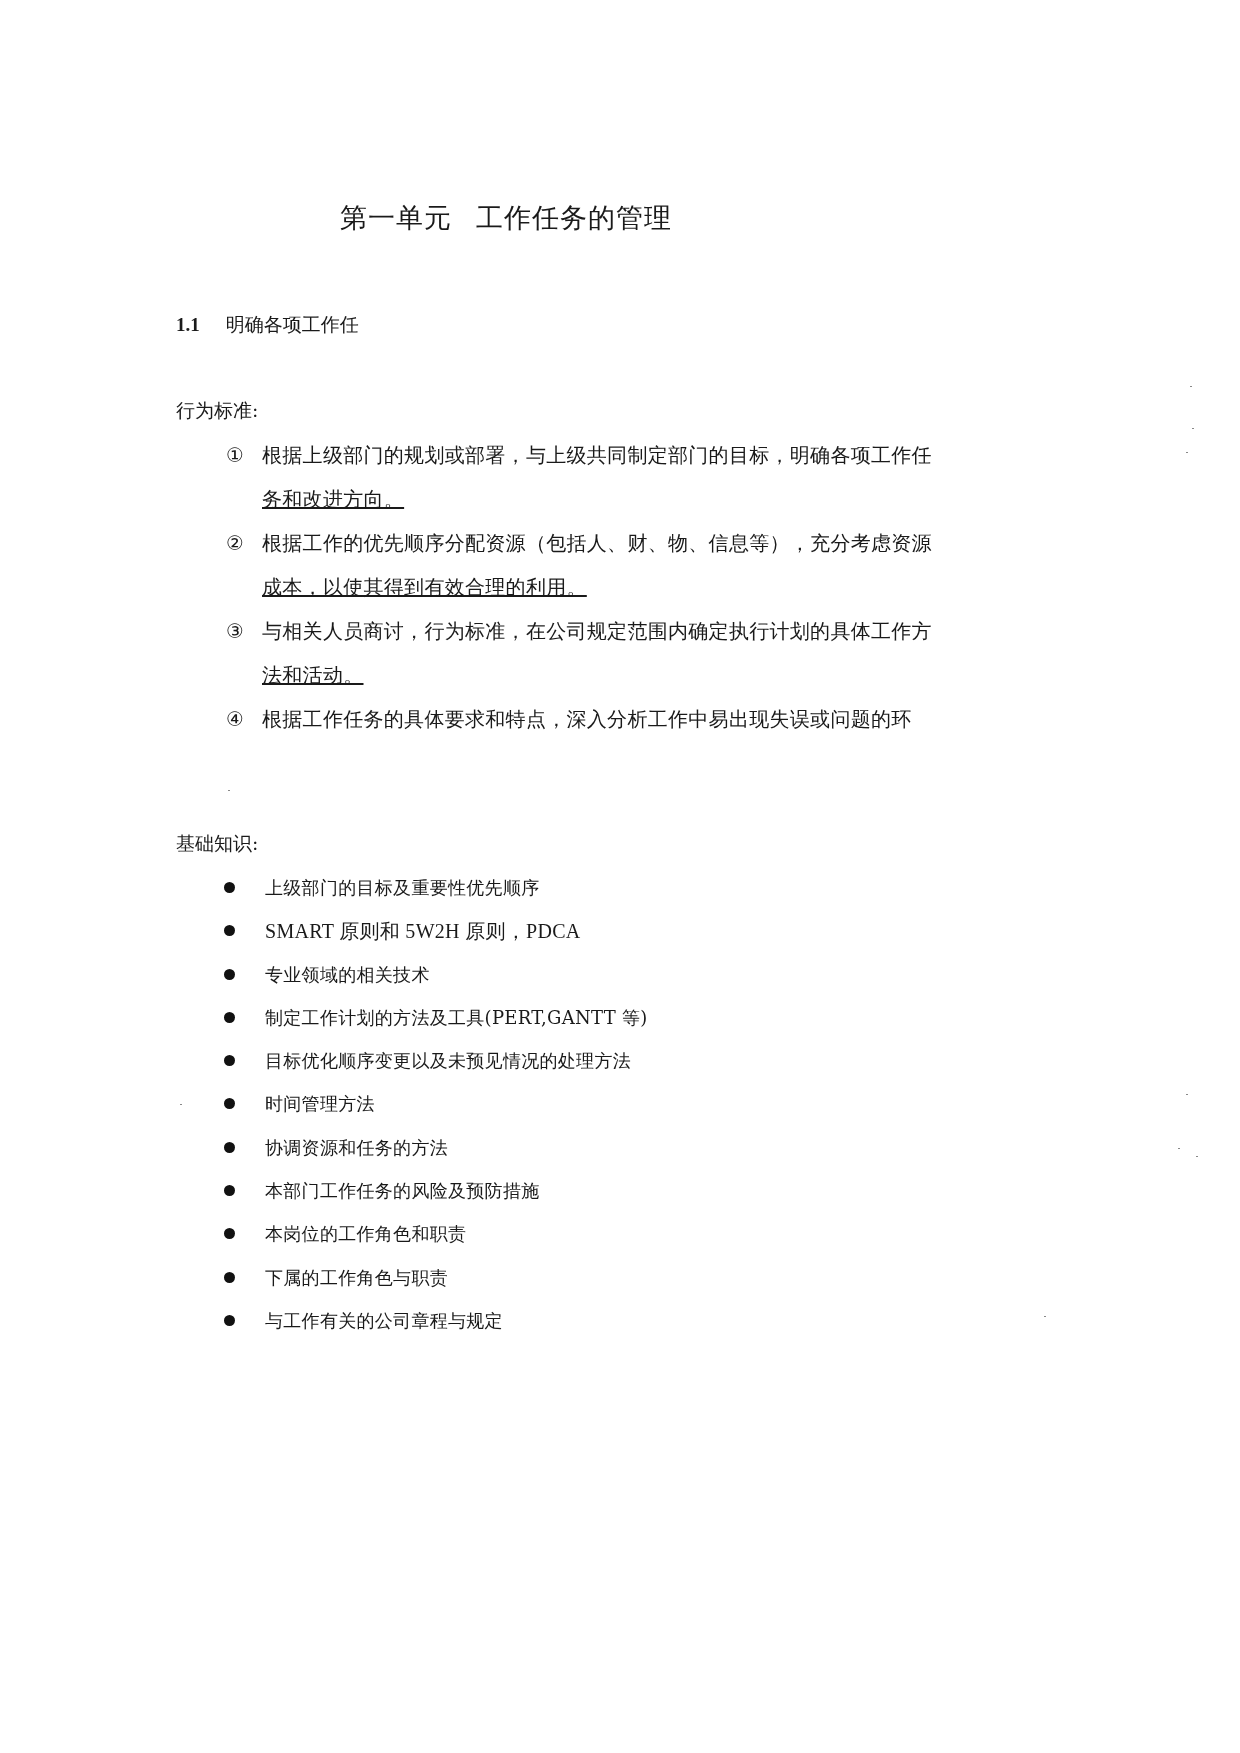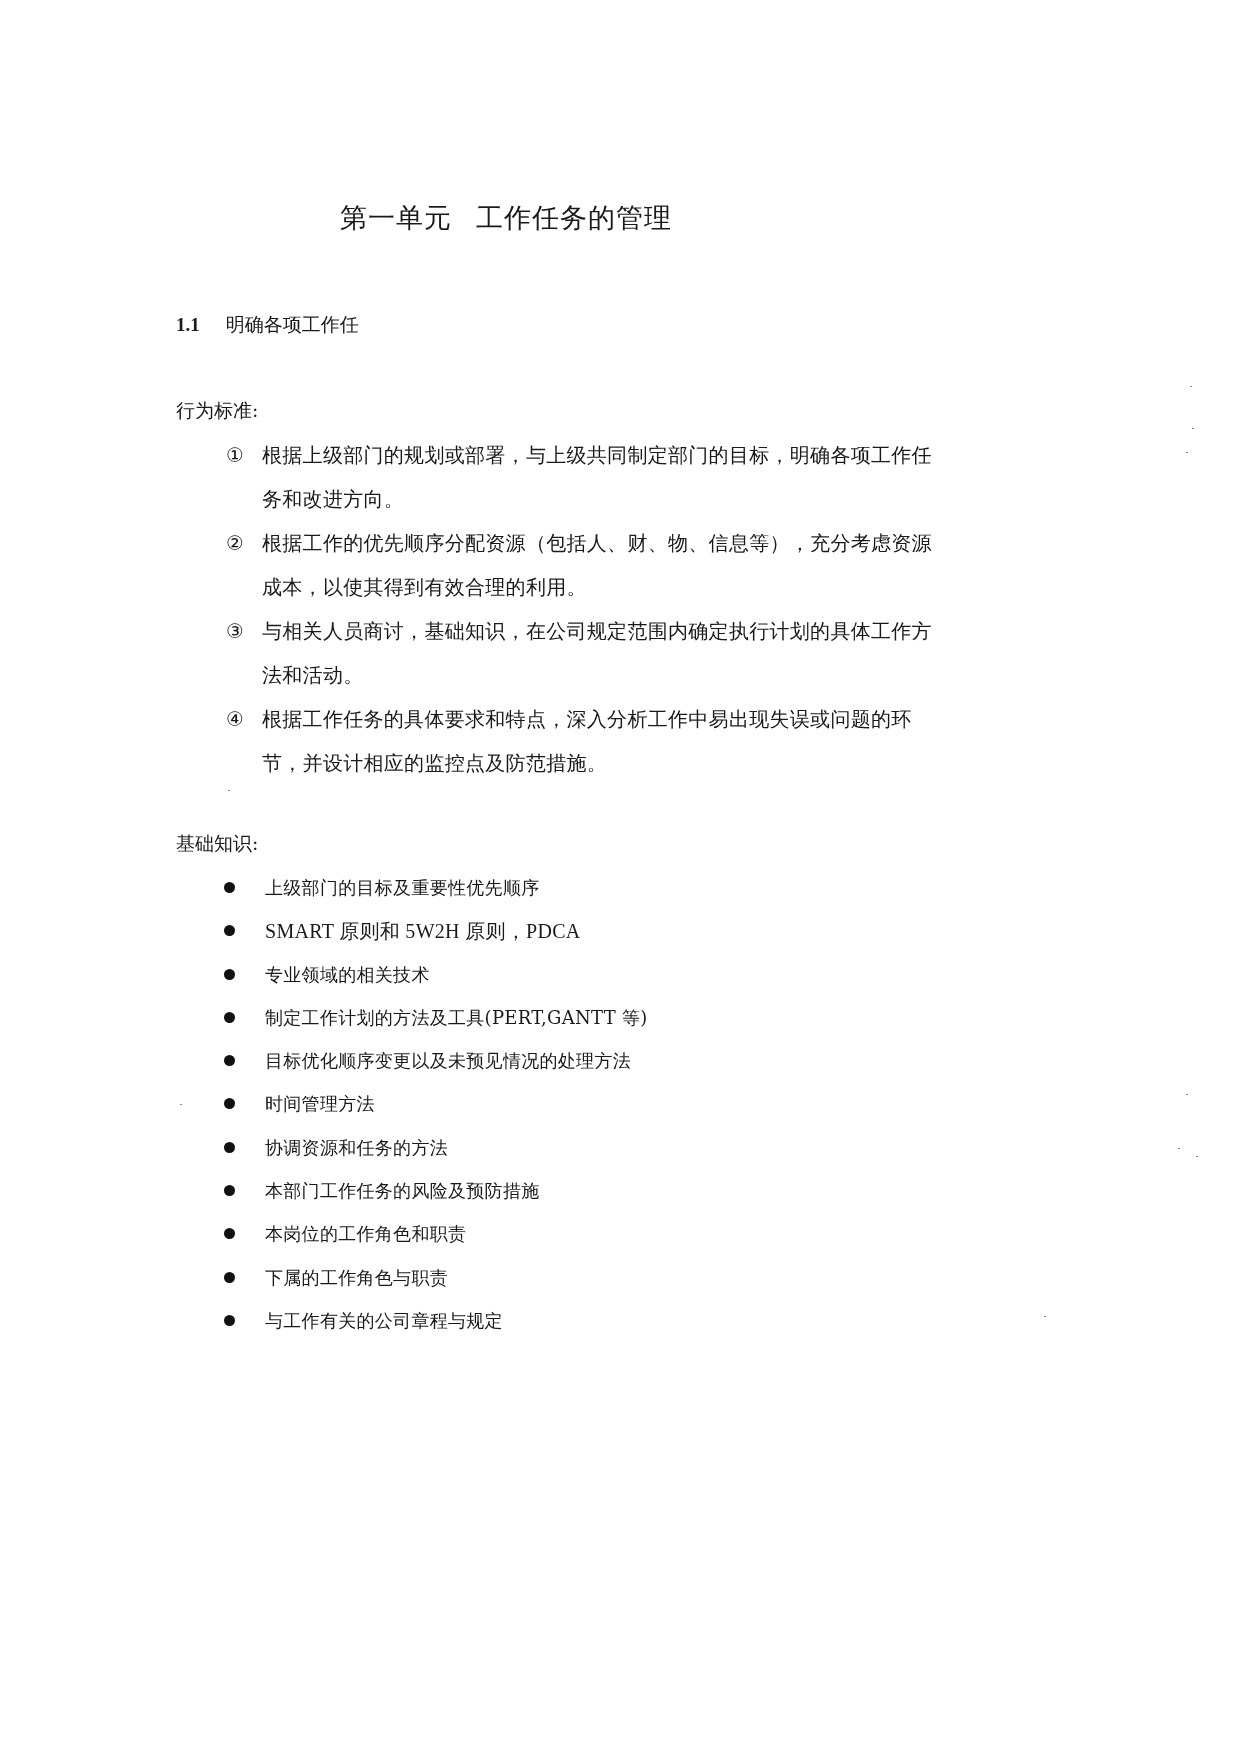--- a/index.html
+++ b/index.html
@@ -22,21 +22,21 @@
   .label {
     position: absolute; left: 176px; font-size: 19px; white-space: nowrap;
   }
   .std-list { position: absolute; left: 226px; top: 440px; width: 840px; }
   .std-item { position: relative; margin-bottom: 0; }
   .std-line {
     height: 44px; line-height: 30px; font-size: 20px; white-space: nowrap;
     letter-spacing: 0.3px;
   }
   .std-line.first { padding-left: 0; }
-  .std-line.cont { padding-left: 36px; }
+  .std-line.cont { padding-left: 36px; text-decoration: underline; }
   .marker { display: inline-block; width: 36px; font-family: "DejaVu Sans", sans-serif; font-size: 20px; }
   .kn-list { position: absolute; left: 224px; top: 874px; width: 700px; }
   .kn-item { height: 43.3px; line-height: 28px; font-size: 18px; white-space: nowrap; display: flex; align-items: flex-start; }
   .bullet {
     display: inline-block; width: 11px; height: 11px; border-radius: 50%;
     background: #111; margin-top: 8px; margin-right: 30px; flex: 0 0 auto;
   }
   .kn-text { letter-spacing: 0.3px; text-align: center; }
   .latin { font-family: "Liberation Serif", serif; font-size: 20px; }
   .speck { position: absolute; width: 2px; height: 1px; background: #888; }
@@ -59,26 +59,25 @@
   <div class="std-list">
     <div class="std-item">
       <div class="std-line first"><span class="marker">①</span><span>根据上级部门的规划或部署，与上级共同制定部门的目标，明确各项工作任</span></div>
       <div class="std-line cont">务和改进方向。</div>
     </div>
     <div class="std-item">
       <div class="std-line first"><span class="marker">②</span><span>根据工作的优先顺序分配资源（包括人、财、物、信息等），充分考虑资源</span></div>
       <div class="std-line cont">成本，以使其得到有效合理的利用。</div>
     </div>
     <div class="std-item">
-      <div class="std-line first"><span class="marker">③</span><span>与相关人员商讨，基础知识，在公司规定范围内确定执行计划的具体工作方</span></div>
+      <div class="std-line first"><span class="marker">③</span><span>与相关人员商讨，行为标准，在公司规定范围内确定执行计划的具体工作方</span></div>
       <div class="std-line cont">法和活动。</div>
     </div>
     <div class="std-item">
       <div class="std-line first"><span class="marker">④</span><span>根据工作任务的具体要求和特点，深入分析工作中易出现失误或问题的环</span></div>
-      <div class="std-line cont">节，并设计相应的监控点及防范措施。</div>
     </div>
   </div>
 
   <div class="label" style="top:831px;text-align:right;">基础知识:</div>
 
   <div class="kn-list">
     <div class="kn-item">
         <span class="bullet"></span>
         <span class="kn-text">上级部门的目标及重要性优先顺序</span>
       </div>

